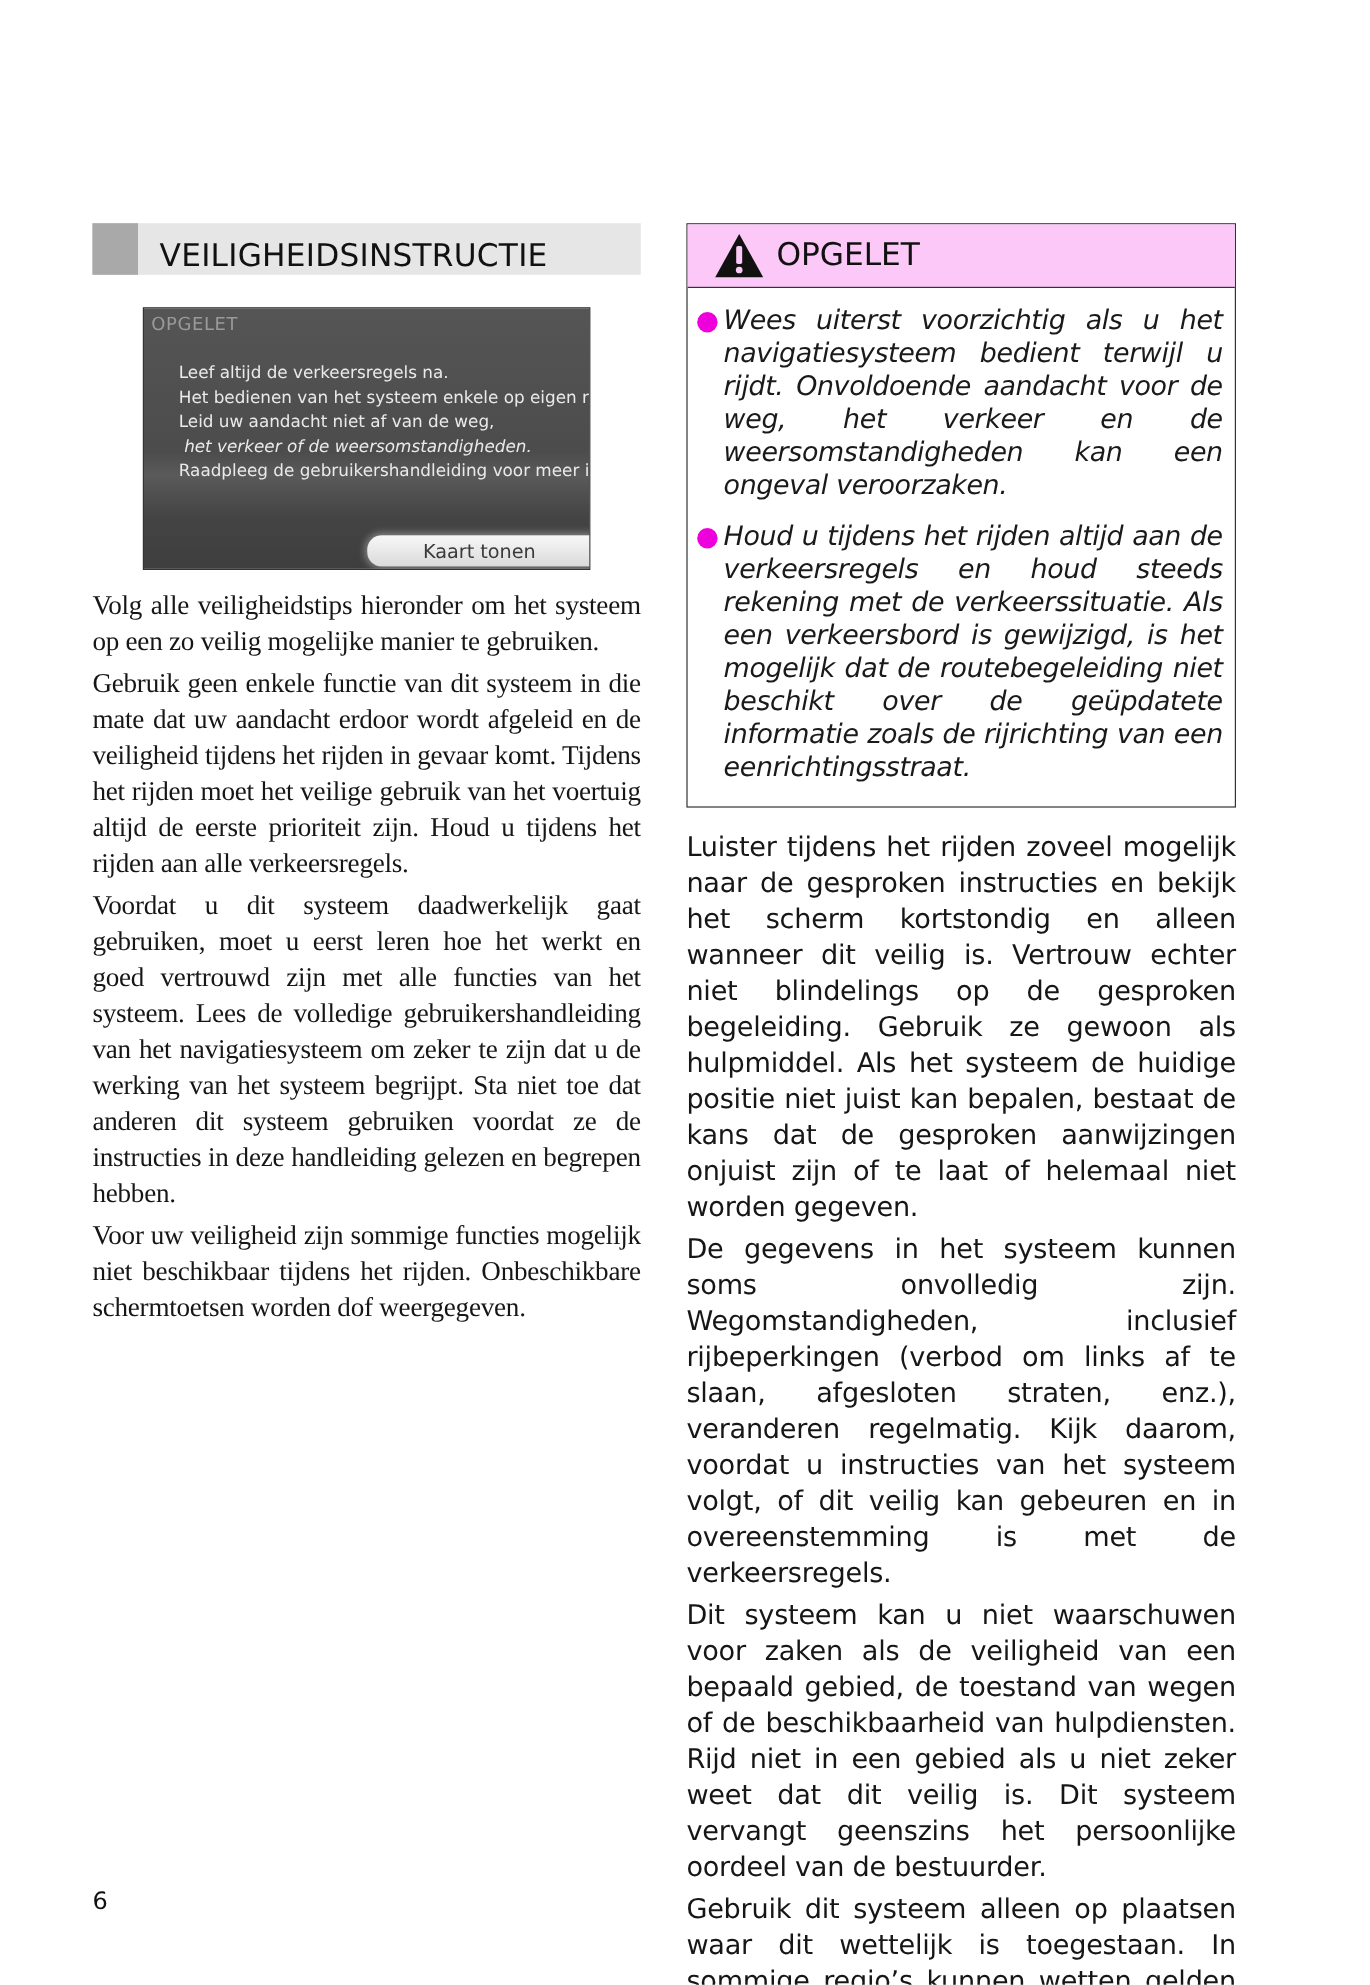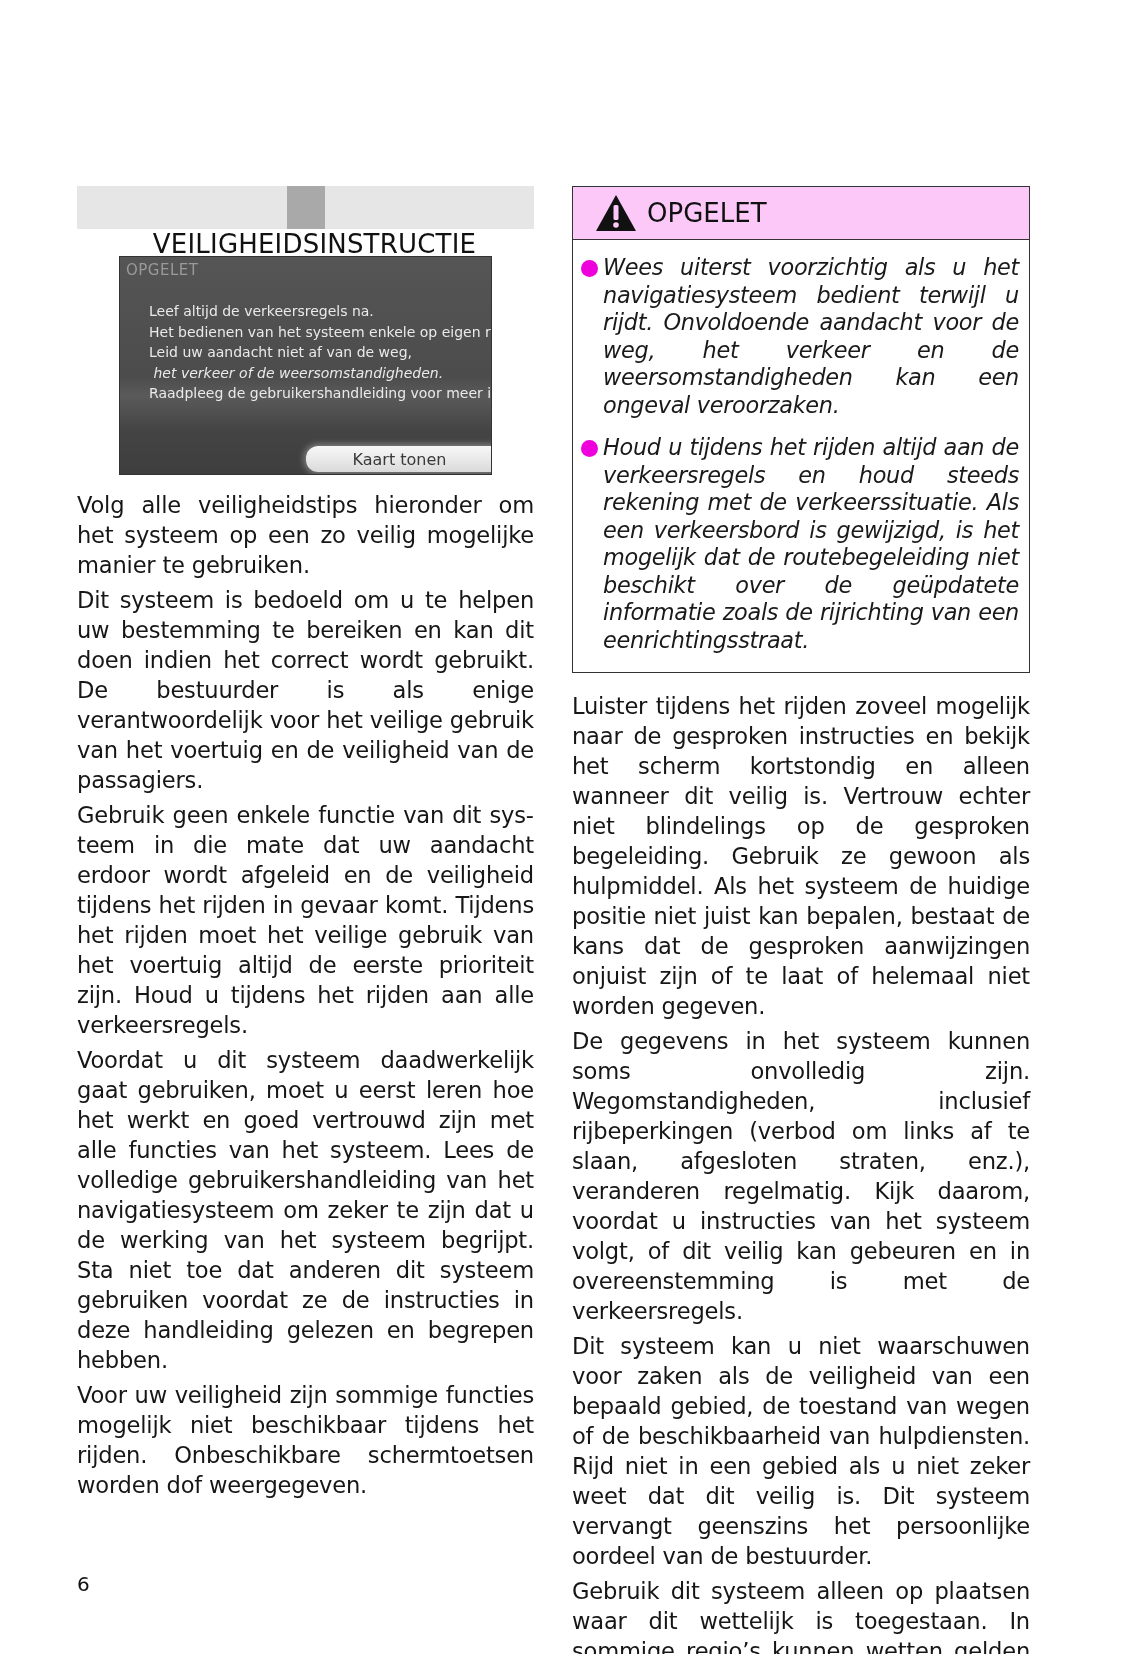--- a/index.html
+++ b/index.html
@@ -1,38 +1,38 @@
 <!DOCTYPE html>
 <html><head>
 <meta charset="utf-8">
 <style>
   html, body { margin: 0; padding: 0; background: #ffffff; }
   body { width: 1142px; height: 1654px; position: relative; overflow: hidden;
          font-family: "DejaVu Sans", sans-serif; color: #1a1a1a; }
   .col-left { position: absolute; left: 77px; top: 186px; width: 457px; }
   .col-right { position: absolute; left: 572px; top: 186px; width: 458px; }
 
-  .section-head { height: 43px; background: #e6e6e6; position: relative; display: flex; align-items: center; flex-direction: column; }
+  .section-head { height: 43px; background: #e6e6e6; position: relative; display: flex; align-items: flex-end; }
   .section-head .tab { width: 38px; height: 43px; background: #a9a9a9; flex: none; }
   .section-head .title { margin-left: 18px; font-size: 26px; letter-spacing: 0.2px; color: #111; font-weight: 400; }
 
   .screen { margin: 27px 0 0 42px; width: 373px; height: 219px; position: relative;
             background: linear-gradient(180deg, #555 0%, #4c4c4c 55%, #5a5a5a 64%, #444 80%, #3e3e3e 100%);
             border: 1px solid #333; box-sizing: border-box; overflow: hidden; }
   .screen .scr-title { position: absolute; left: 6px; top: 4px; font-size: 15px; color: #9a9a9a; letter-spacing: 0.5px; }
   .screen .scr-lines { position: absolute; left: 29px; top: 44px; font-size: 14px; color: #eaeaea; line-height: 20.5px; }
   .screen .scr-lines div { white-space: nowrap; }
   .screen .scr-btn { position: absolute; left: 186px; top: 189px; width: 187px; height: 26px;
                      background: linear-gradient(180deg, #f8f8f8, #dadada); border-radius: 12px 0 0 12px;
                      box-shadow: 0 0 6px 2px rgba(255,255,255,0.35);
                      font-size: 16px; color: #3a3a3a; display: flex; align-items: center; justify-content: center; }
 
   .body-text { font-size: 22.6px; line-height: 30px; text-align: justify; color: #161616; letter-spacing: -0.2px; }
   .body-text p { margin: 0 0 5px 0; hyphens: manual; }
-  .col-left .body-text { margin-top: 15px; }
+  .col-left .body-text { margin-top: 15px; font-family: Liberation Serif, serif; }
 
   .caution { border: 1.5px solid #333; box-sizing: border-box; }
   .caution .head { height: 52px; background: #fcc8f8; border-bottom: 1.5px solid #333; display: flex; align-items: center; }
   .caution .head .warn { margin-left: 22px; width: 42px; height: 38px; }
   .caution .head .title { margin-left: 10px; font-size: 26px; color: #111; }
   .caution .items { padding: 14px 10px 18px 8px; }
   .caution .item { display: flex; align-items: flex-start; font-size: 22.4px; line-height: 27.5px; text-align: justify; letter-spacing: -0.3px; }
   .caution .item + .item { margin-top: 15px; }
   .caution .bullet { width: 17px; height: 17px; border-radius: 50%; background: #ee00dd; flex: none; margin: 6px 5px 0 0; }
   .caution .item-text { flex: 1; font-style: italic; }
@@ -57,21 +57,20 @@
       <div>Het bedienen van het systeem enkele op eigen risico.</div>
       <div>Leid uw aandacht niet af van de weg,</div>
       <div style="white-space: pre; font-style: italic;"> het verkeer of de weersomstandigheden.</div>
       <div>Raadpleeg de gebruikershandleiding voor meer informatie.</div>
     </div>
     <div class="scr-btn">Kaart tonen</div>
   </div>
 
   <div class="body-text">
     <p>Volg alle veiligheidstips hieronder om het systeem op een zo veilig mogelijke manier te gebruiken.</p>
-    <p>Dit systeem is bedoeld om u te helpen uw bestemming te bereiken en kan dit doen in­dien het correct wordt gebruikt. De be­stuurder is als enige verantwoordelijk voor het veilige gebruik van het voertuig en de veiligheid van de passagiers.</p>
     <p>Gebruik geen enkele functie van dit sys­teem in die mate dat uw aandacht erdoor wordt afgeleid en de veiligheid tijdens het rijden in gevaar komt. Tijdens het rijden moet het veilige gebruik van het voertuig al­tijd de eerste prioriteit zijn. Houd u tijdens het rijden aan alle verkeersregels.</p>
     <p>Voordat u dit systeem daadwerkelijk gaat gebruiken, moet u eerst leren hoe het werkt en goed vertrouwd zijn met alle functies van het systeem. Lees de volledige gebruikers­handleiding van het navigatiesysteem om ze­ker te zijn dat u de werking van het systeem begrijpt. Sta niet toe dat anderen dit systeem gebruiken voordat ze de instructies in deze handleiding gelezen en begrepen hebben.</p>
     <p>Voor uw veiligheid zijn sommige functies mogelijk niet beschikbaar tijdens het rijden. Onbeschikbare schermtoetsen worden dof weergegeven.</p>
   </div>
 </div>
 
 <div class="col-right">
   <div class="caution">
     <div class="head">
       <svg class="warn" viewBox="0 0 42 38">

